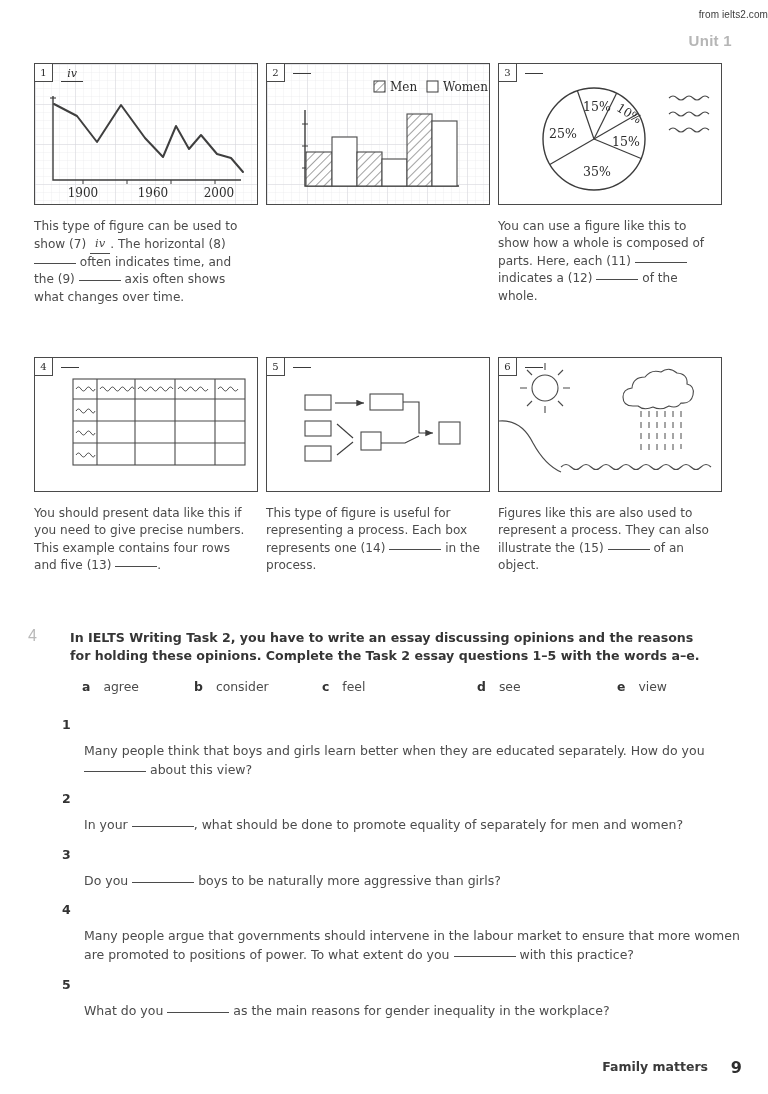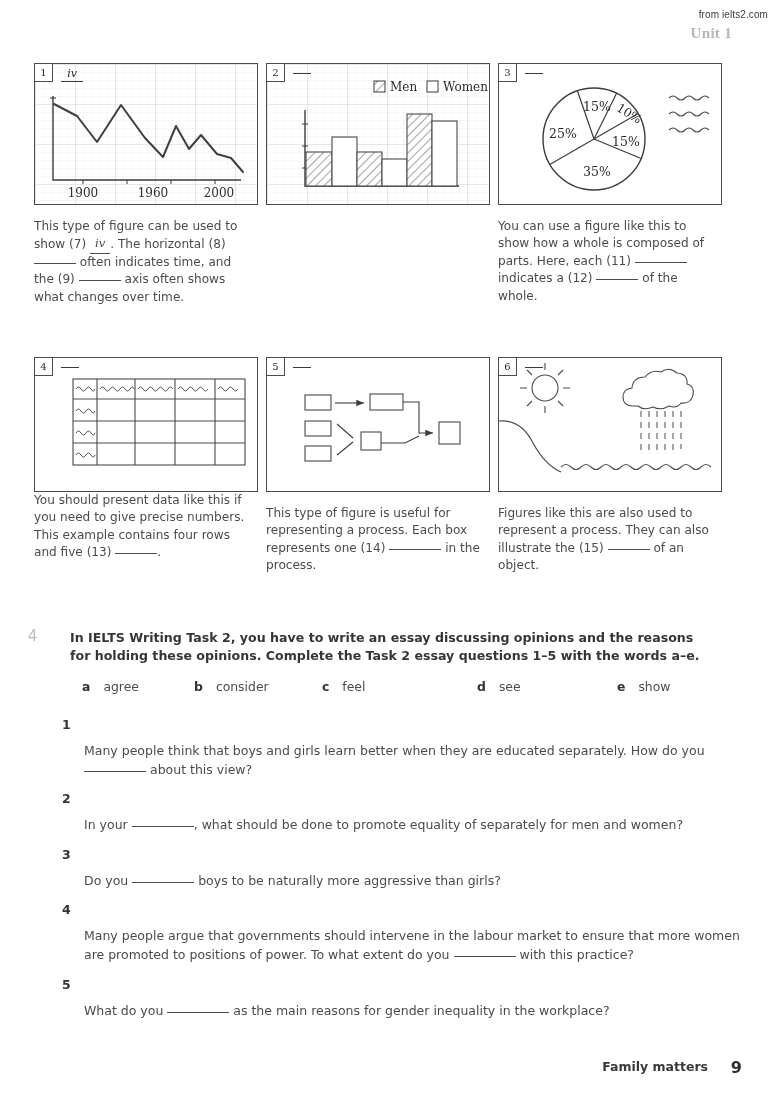--- a/index.html
+++ b/index.html
@@ -15,23 +15,23 @@
   .page{position:relative;width:768px;height:1094px;}
 
   
   .watermark{
     position:absolute;top:9px;left:0;width:768px;
     text-align:right;font-size:10px;color:#3d3d3d;
     font-family:"Liberation Sans", sans-serif;
     letter-spacing:.1px;
   }
   .unit-label{
-    position:absolute;top:25px;right:36px;
+    position:absolute;top:32px;right:36px;
     font-size:15px;font-weight:bold;color:#b6b6b6;
-    font-family:Liberation Serif, serif;
+    font-family:Liberation Sans, sans-serif;
     letter-spacing:.3px;
   }
 
   
   .fig-row{position:absolute;left:0;width:768px;display:flex;}
   .fig-col{width:232px;}
   .fig-col.c1{margin-left:34px;}
   .fig-col.c2{margin-left:0px;}
   .fig-col.c3{margin-left:0px;}
 
@@ -285,21 +285,21 @@
             <path d="M65 31 q2.5 -4 5 0 t5 0 t5 0 t5 0 t5 0 t5 0 t4 0"></path>
             <path d="M103 31 q2.5 -4 5 0 t5 0 t5 0 t5 0 t5 0 t5 0 t5 0"></path>
             <path d="M143 31 q2.5 -4 5 0 t5 0 t5 0 t5 0 t5 0 t5 0"></path>
             <path d="M183 31 q2.5 -4 5 0 t5 0 t5 0 t5 0"></path>
             <path d="M41 53 q2.5 -4 5 0 t5 0 t5 0 t4 0"></path>
             <path d="M41 75 q2.5 -4 5 0 t5 0 t5 0 t4 0"></path>
             <path d="M41 97 q2.5 -4 5 0 t5 0 t5 0 t4 0"></path>
           </g>
         </svg>
       </div>
-      <div class="cap" style="">
+      <div class="cap" style="margin-top:13px;">
         <span>You should present data like this if you need to give precise numbers. This example contains four rows and five (13)</span>
         <span class="u w-sm"></span><span>.</span>
       </div>
     </div>
 
     <div class="fig-col c2">
       <div class="fig-box" style="width:224px;height:135px;">
         <div class="fig-num">5</div>
         <div class="fig-blank"></div>
         <svg width="224" height="135" viewBox="0 0 224 135">
@@ -386,21 +386,21 @@
       <div class="opt" style="width:155px;">
         <span class="ltr">c</span>
         <span>feel</span>
       </div>
       <div class="opt" style="width:140px;">
         <span class="ltr">d</span>
         <span>see</span>
       </div>
       <div class="opt">
         <span class="ltr">e</span>
-        <span>show</span>
+        <span>view</span>
       </div>
     </div>
 
     <div class="q-list">
 
       <div class="q-item">
         <div class="q-n">1</div>
         <div class="q-t">
           <span>Many people think that boys and girls learn better when they are educated separately. How do you</span>
           <span class="u"></span>

